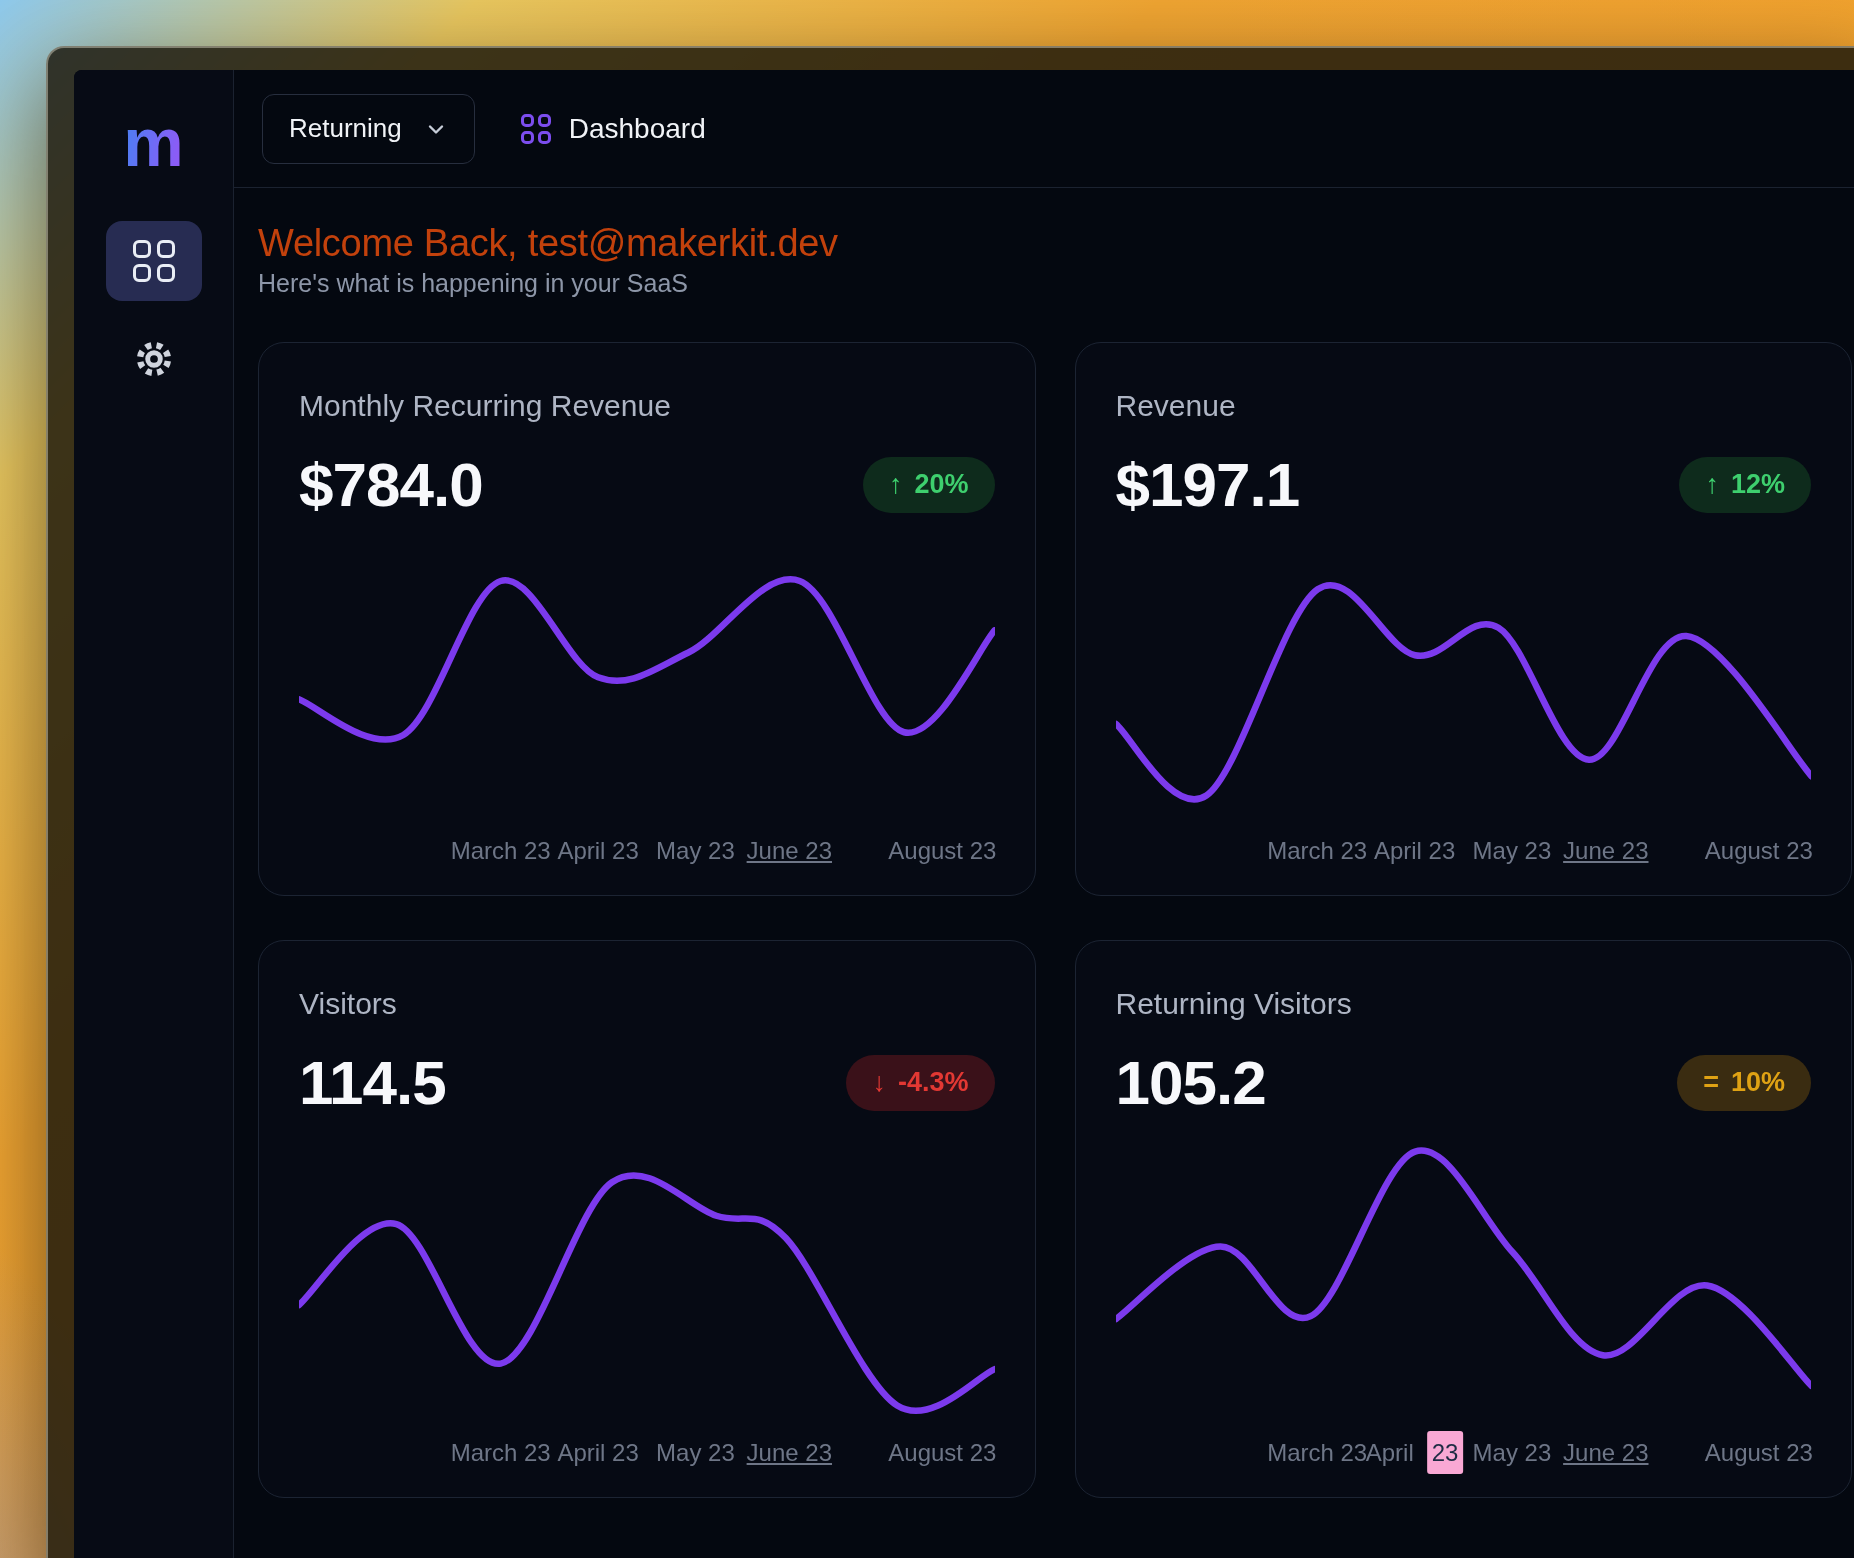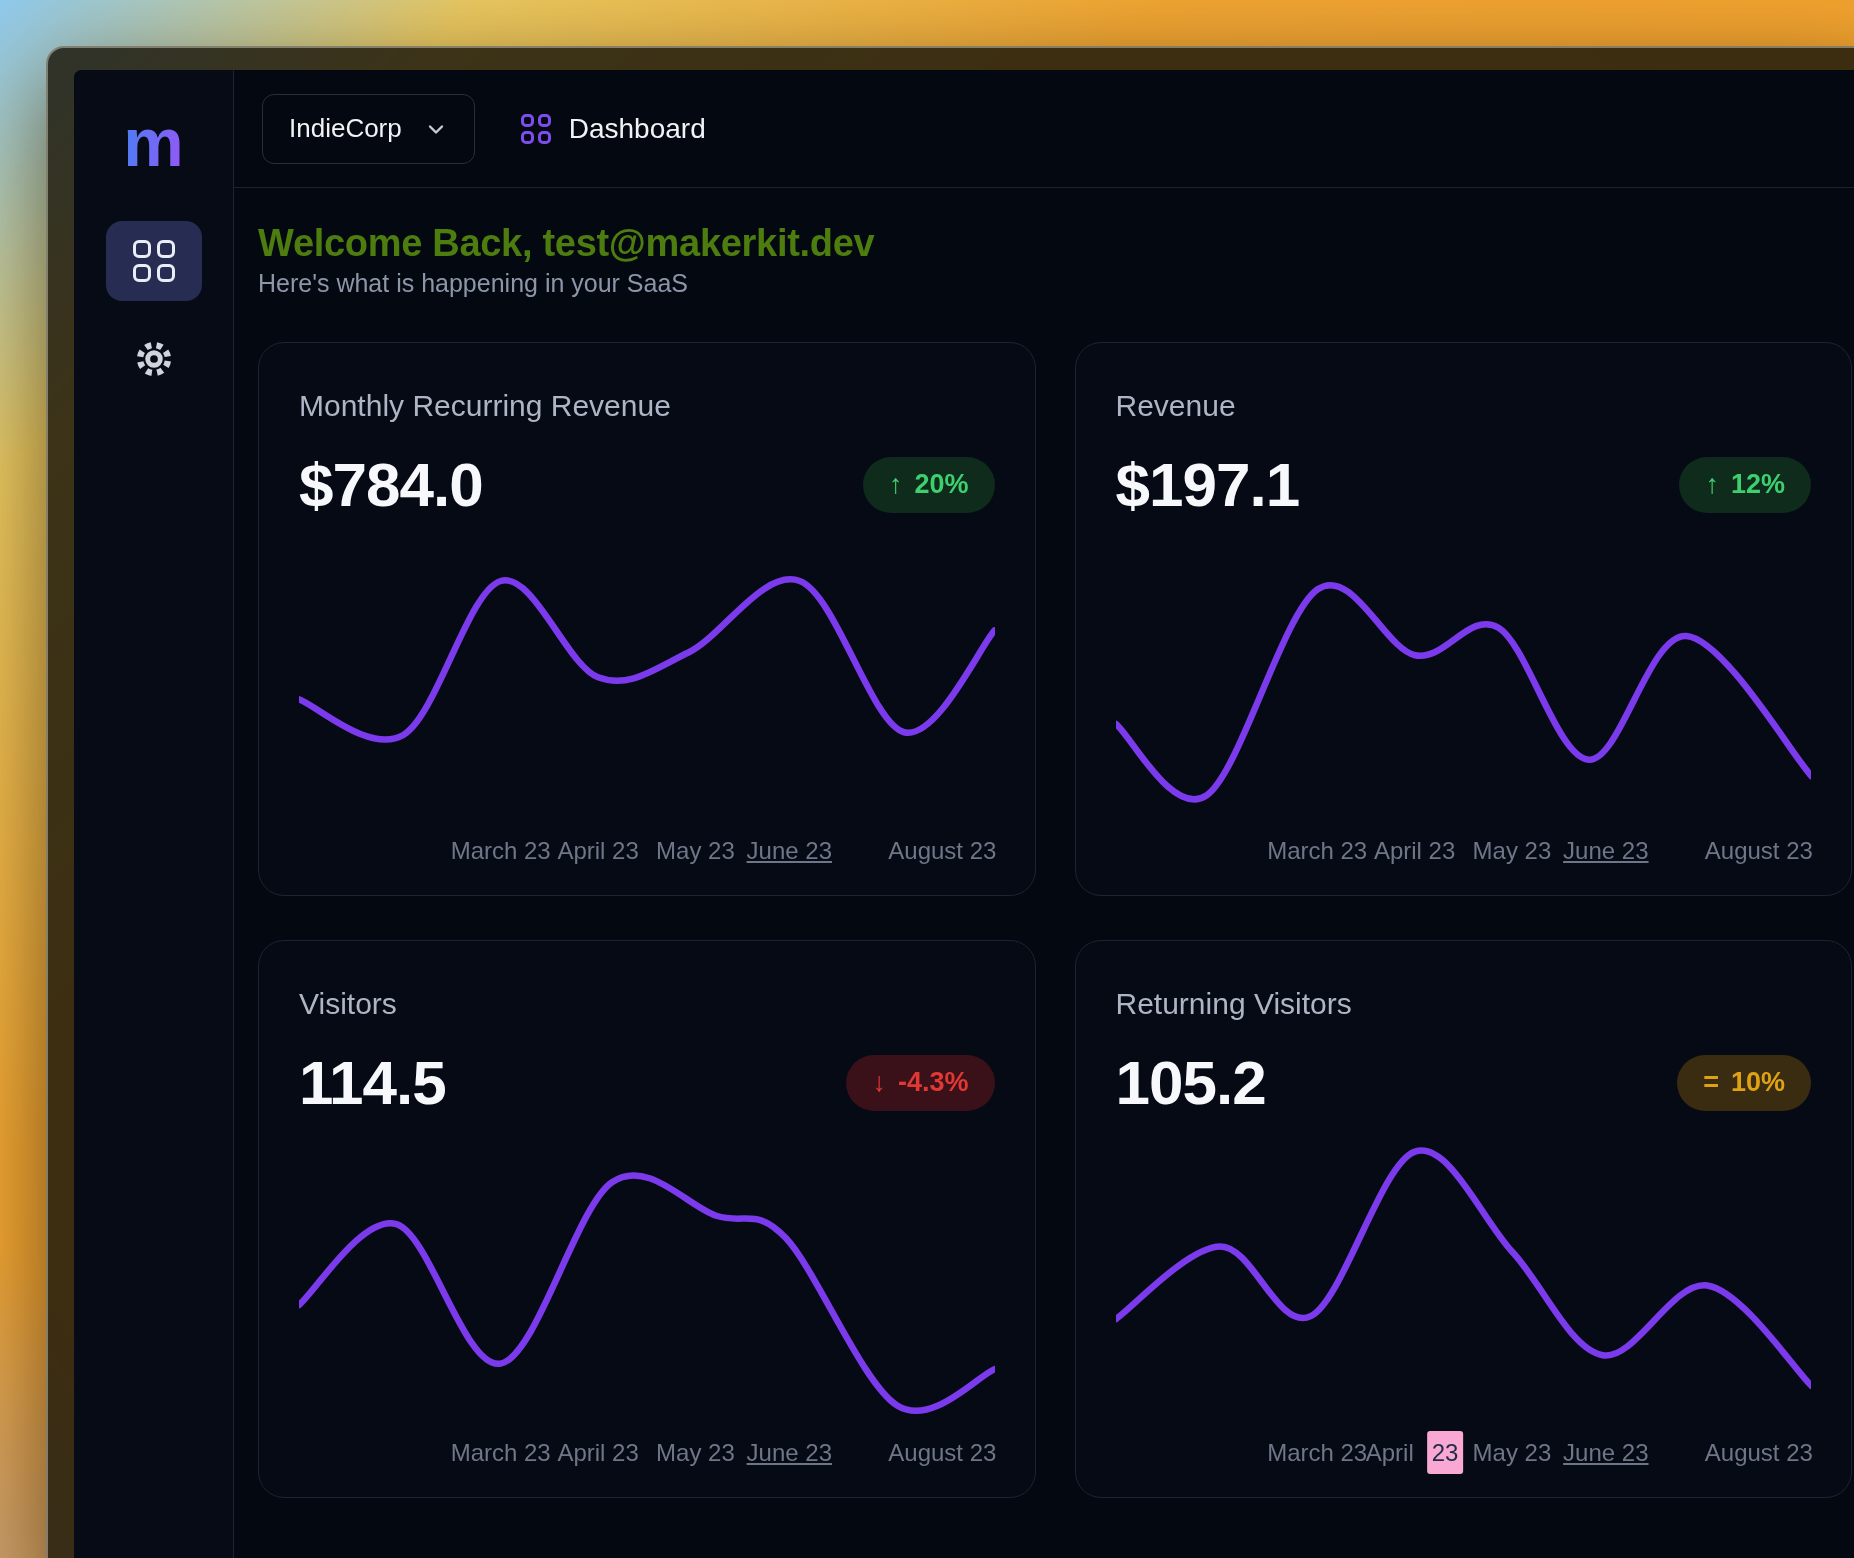--- a/index.html
+++ b/index.html
@@ -73,21 +73,21 @@
     height:70px; padding:0 26px;
     border:1px solid #272e3e; border-radius:12px;
     background:transparent; color:#f1f3f7; font-size:26px; font-weight:500;
     cursor:pointer;
   }
   .page-crumb { display:flex; align-items:center; gap:18px; cursor:pointer;justify-content:space-between; }
   .page-crumb .label { color:#f1f3f7; font-size:28px; font-weight:500; }
 
   
   .content { flex:1; padding:34px 32px 0 24px; overflow:hidden; }
-  h1.welcome { color:#4d7c0f; font-size:38px; font-weight:700; letter-spacing:-0.3px; }
+  h1.welcome { color:#c2410c; font-size:38px; font-weight:400; letter-spacing:-0.3px; }
   p.sub { margin-top:4px; color:#8d96a8; font-size:25px; font-weight:400; }
 
   .cards {
     margin-top:44px;
     display:grid; grid-template-columns:1fr 1fr; grid-template-rows:554px 558px;
     column-gap:39px; row-gap:44px;
   }
   .card {
     border:1px solid #1c2433; border-radius:26px; background:#060a14;
     padding:46px 40px 26px 40px;
@@ -141,21 +141,21 @@
             <circle cx="12" cy="12" r="8" fill="none" stroke="#cfd4dd" stroke-width="3.6" stroke-dasharray="3.3 3.0" transform="rotate(8 12 12)"></circle>
             <circle cx="12" cy="12" r="3.6" fill="none" stroke="#cfd4dd" stroke-width="2.8"></circle>
           </svg>
         </div>
       </aside>
 
       <div class="main-col">
 
         <header class="topbar">
           <button class="org-btn">
-            <span>IndieCorp</span>
+            <span>Returning</span>
             <svg width="24" height="24" viewBox="0 0 24 24">
               <polyline points="6,9.5 12,15.5 18,9.5" fill="none" stroke="#c6ccd8" stroke-width="2.4" stroke-linecap="round" stroke-linejoin="round"></polyline>
             </svg>
           </button>
           <div class="page-crumb">
             <span class="grid-icon small icon-purple">
                 <i></i>
                 <i></i>
                 <i></i>
                 <i></i>

